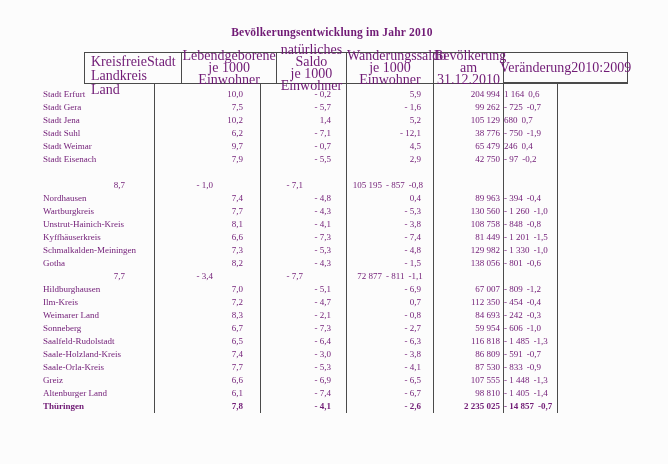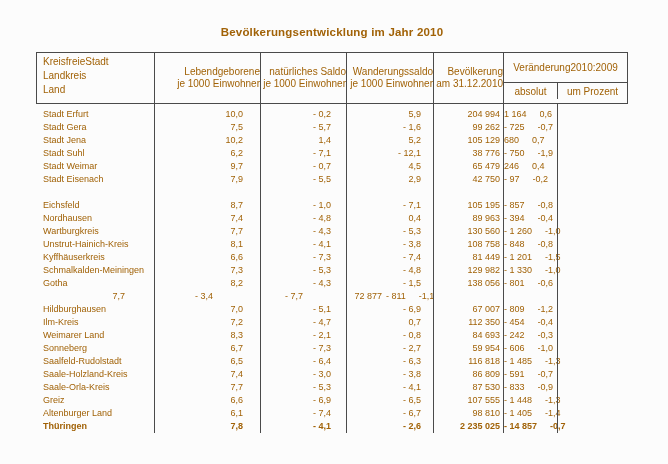--- a/index.html
+++ b/index.html
@@ -1,48 +1,49 @@
 <!DOCTYPE html>
 <html><head>
 <meta charset="utf-8">
 <style>
   * { margin:0; padding:0; box-sizing:border-box; }
   html,body { background:#e8e8e8; }
   .page {
     position:relative; width:668px; height:464px;
-    background:#fcfcfc; color:#a16207;
-    font-family:Liberation Sans, sans-serif;
+    background:#fcfcfc; color:#701a75;
+    font-family:Liberation Serif, serif;
     overflow:hidden;
     padding-left:16px;
   }
   .title {
     position:absolute; left:36px; top:26px; width:592px;
     text-align:center; font-size:11.5px; font-weight:bold;
     letter-spacing:0.2px;
   }
   .tablewrap { position:absolute; left:36px; top:52px; width:592px; }
 
   
   .thead {
-    display:flex; height:52px; border:1px solid #4a4a4a;
-    font-size:10px;
+    display:flex; height:32px; border:1px solid #4a4a4a;
+    font-size:14px;
+    margin-left:48px;
   }
   .hcell { height:100%; }
   .c1 { width:118px; } .c2 { width:106px; } .c3 { width:86px; }
   .c4 { width:87px; }  .c5 { width:70px; }
   .thead .c1, .thead .c2, .thead .c3, .thead .c4, .thead .c5 {
     border-right:1px solid #4a4a4a;
   }
   .hregion {
     display:flex; flex-direction:column; justify-content:flex-start;
     padding:2px 0 0 6px; line-height:14px;
   }
   .hc {
     display:flex; flex-direction:column; justify-content:center;
-    align-items:flex-end; text-align:center; line-height:12px;
+    align-items:flex-start; text-align:center; line-height:12px;
   }
   .hgroup { width:123px; display:flex; flex-direction:column; }
   .hgroup-top {
     height:30px; border-bottom:1px solid #4a4a4a;
     display:flex; justify-content:center;
     align-items:center; line-height:12px;
   }
   .hgroup-bottom { height:16px; display:flex; }
   .c6sub {
     width:54px; border-right:1px solid #4a4a4a;
@@ -62,21 +63,21 @@
   .row { display:flex; height:13px; line-height:13px; padding-left:1px;align-items:center; }
   .row.bold .cell { font-weight:bold; }
   .cell { overflow:hidden; white-space:nowrap; }
   .cell.name { padding-left:6px; }
   .cell.num  { text-align:right; }
   .cell.nc2 { padding-right:18px; }
   .cell.nc3 { padding-right:16px; }
   .cell.nc4 { padding-right:13px; }
   .cell.nc5 { padding-right:4px; }
   .cell.nc6 { padding-right:4px; }
-  .cell.nc7 { padding-right:7px;margin-left:9px; }
+  .cell.nc7 { padding-right:7px; }
 </style>
 </head>
 <body>
 
 <div class="page">
 
   <div class="title">Bevölkerungsentwicklung im Jahr 2010</div>
 
   <div class="tablewrap">
 
@@ -99,24 +100,20 @@
         <span>je 1000 Einwohner</span>
       </div>
       <div class="hcell c5 hc">
         <span>Bevölkerung</span>
         <span>am 31.12.2010</span>
       </div>
       <div class="hgroup">
         <div class="hgroup-top">
           <span>Veränderung</span>
           <span>2010:2009</span>
-        </div>
-        <div class="hgroup-bottom">
-          <div class="c6sub">absolut</div>
-          <div class="c7sub">um Prozent</div>
         </div>
       </div>
     </div>
 
     <div class="tbody">
       <div class="vline v1"></div>
       <div class="vline v2"></div>
       <div class="vline v3"></div>
       <div class="vline v4"></div>
       <div class="vline v5"></div>
@@ -179,21 +176,20 @@
           <div class="row blank">
             <div class="cell c1 name"></div>
             <div class="cell c2 num nc2"></div>
             <div class="cell c3 num nc3"></div>
             <div class="cell c4 num nc4"></div>
             <div class="cell c5 num nc5"></div>
             <div class="cell c6 num nc6"></div>
             <div class="cell c7 num nc7"></div>
           </div>
           <div class="row">
-            <div class="cell c1 name">Eichsfeld</div>
             <div class="cell c2 num nc2">8,7</div>
             <div class="cell c3 num nc3">- 1,0</div>
             <div class="cell c4 num nc4">- 7,1</div>
             <div class="cell c5 num nc5">105 195</div>
             <div class="cell c6 num nc6">- 857</div>
             <div class="cell c7 num nc7">-0,8</div>
           </div>
           <div class="row">
             <div class="cell c1 name">Nordhausen</div>
             <div class="cell c2 num nc2">7,4</div>

